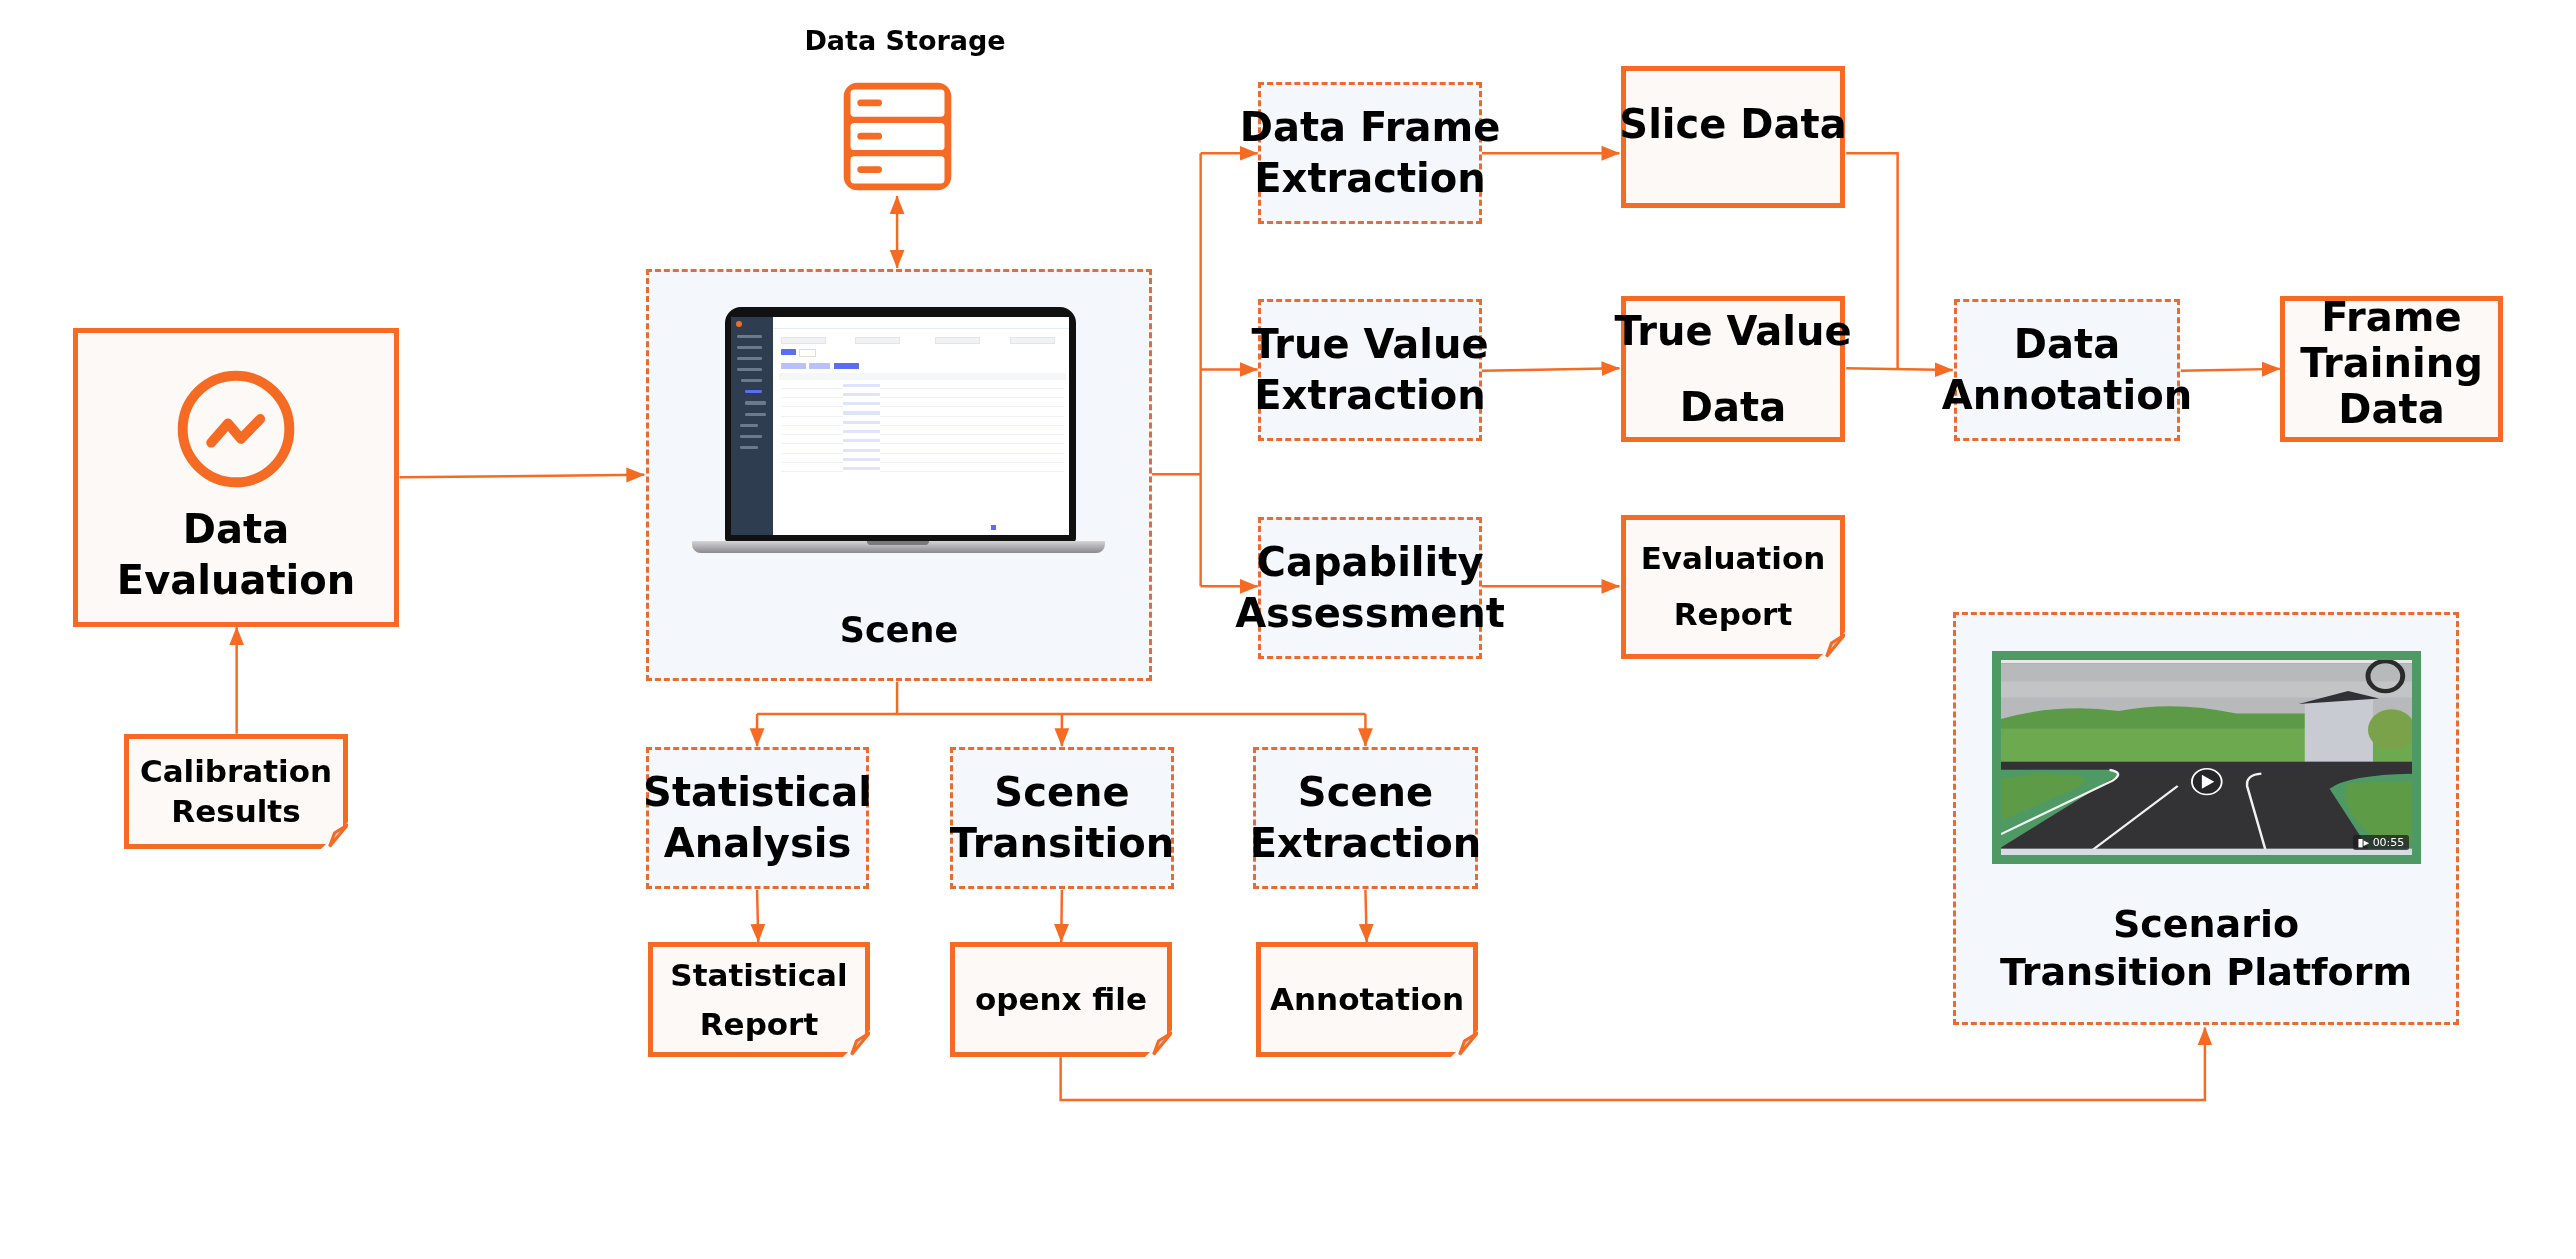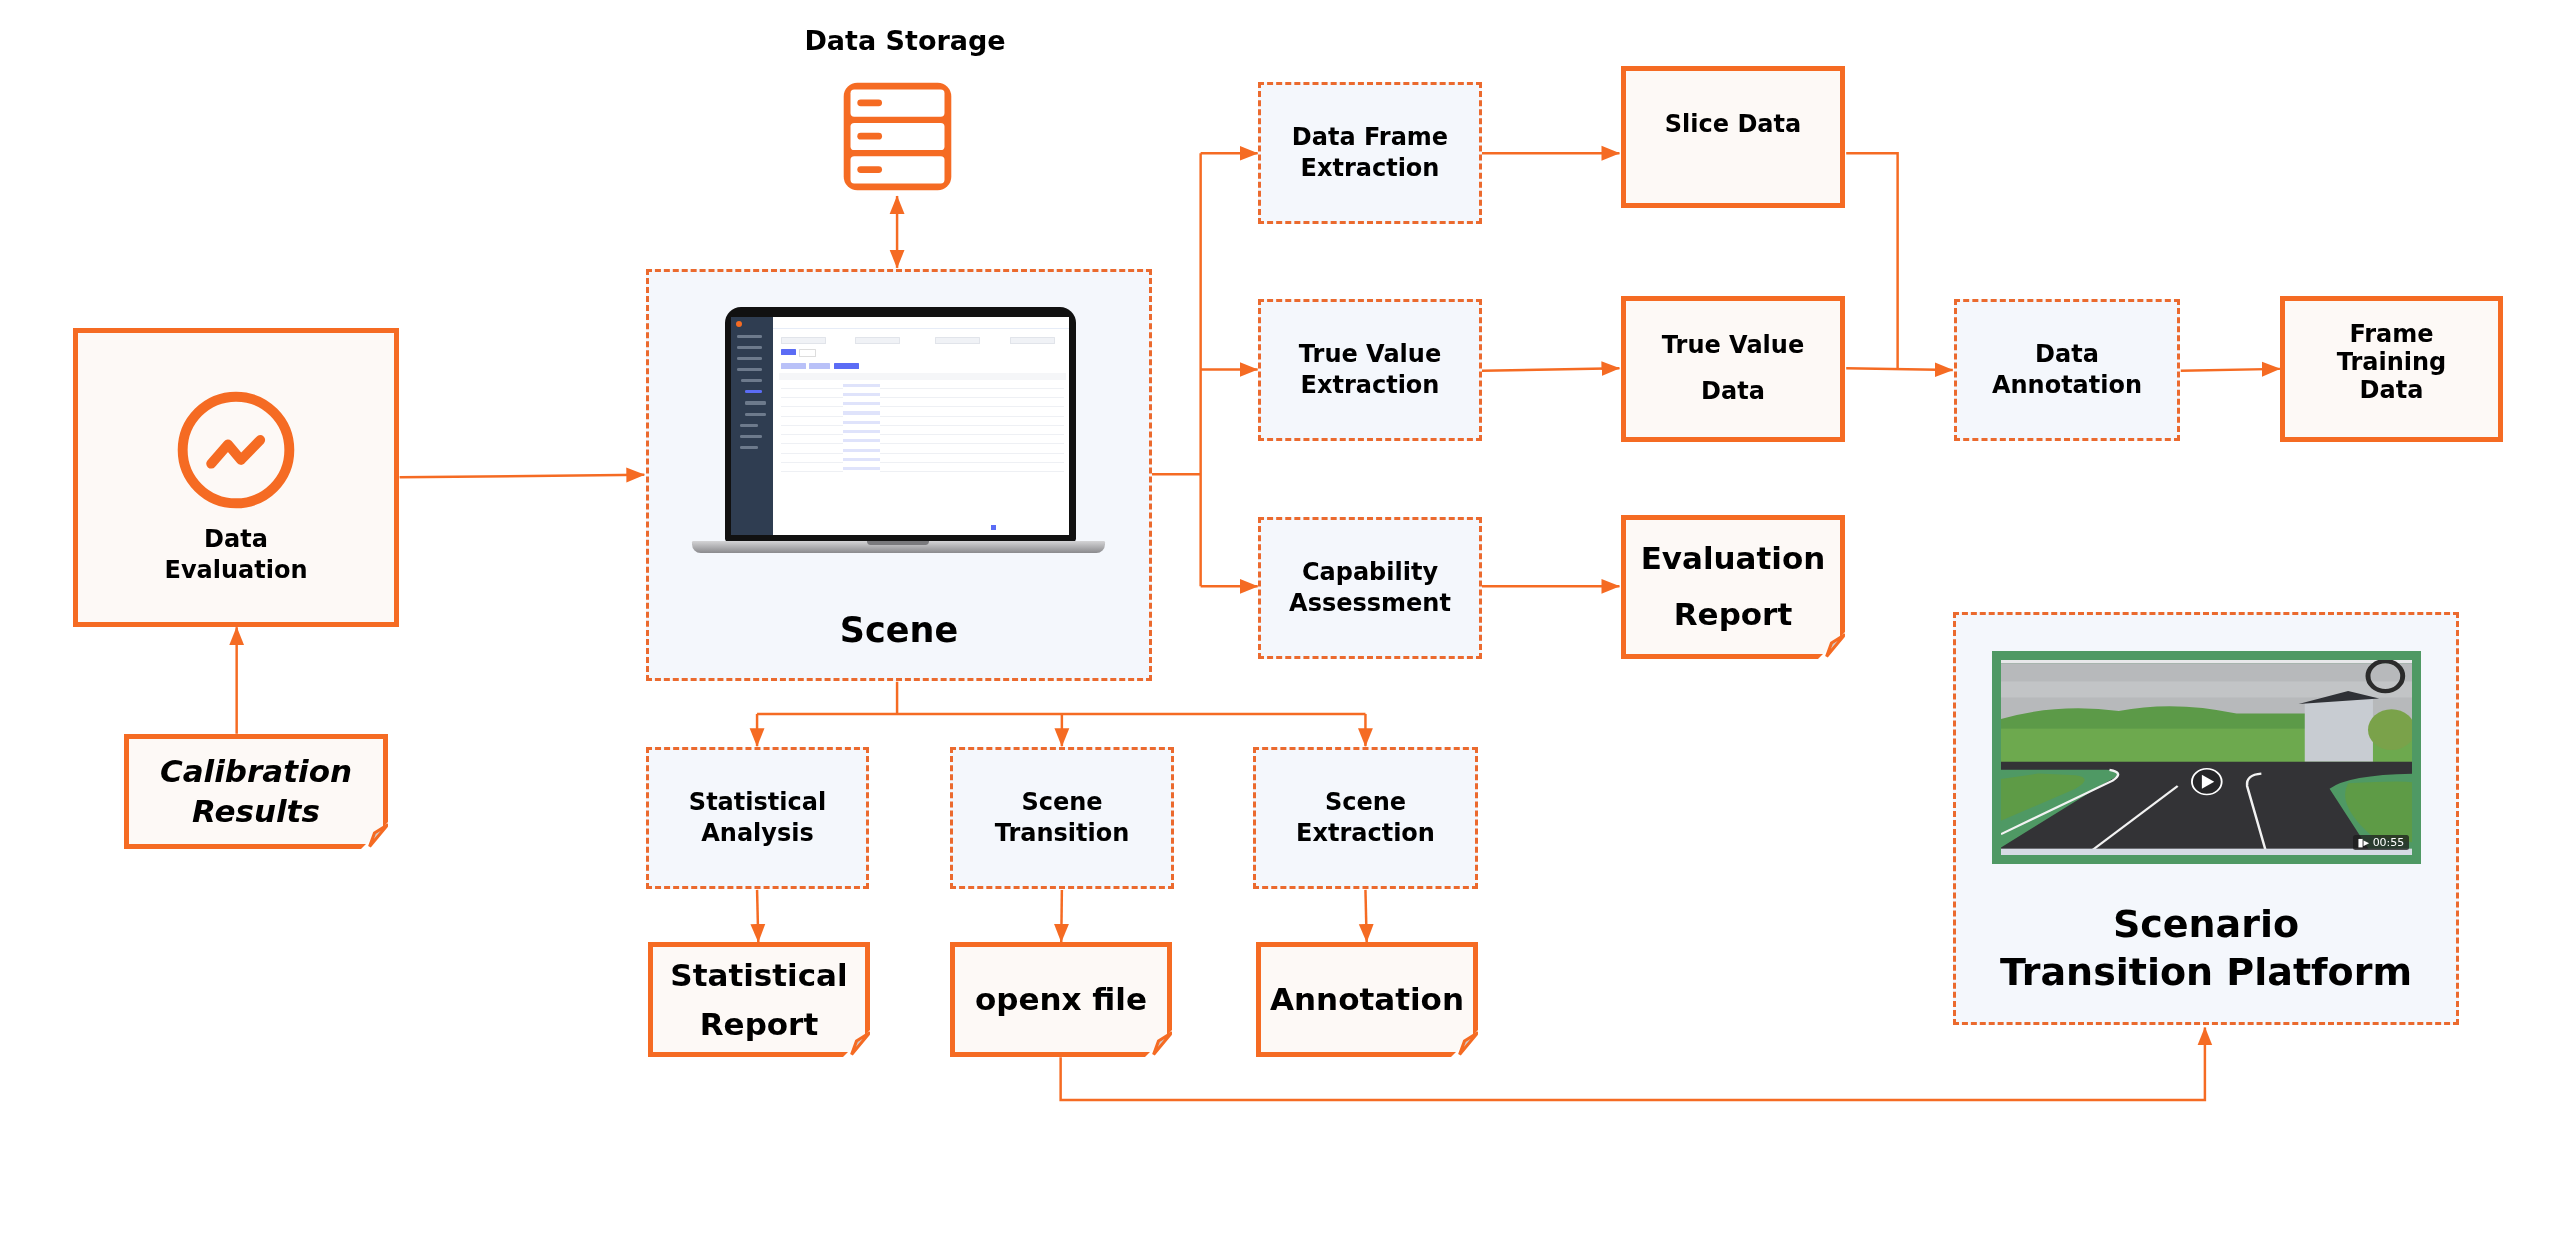--- a/index.html
+++ b/index.html
@@ -3,21 +3,21 @@
 <meta charset="utf-8">
 <style>
   html, body { margin: 0; padding: 0; background: #ffffff; }
   body { width: 2576px; height: 1260px; position: relative; overflow: hidden;
          font-family: "DejaVu Sans", "Liberation Sans", sans-serif; }
   .node { position: absolute; box-sizing: border-box; display: flex; flex-direction: column;
           align-items: center; justify-content: center; text-align: center;
           font-weight: bold; color: #000; }
   .proc { background: #f4f7fc; border: 3.7px dashed #eb6a2e; }
   .data { background: #fdf9f6; border: 5px solid #f56b23; }
-  .label { font-size: 24px; line-height: 1.28; white-space: nowrap; }
+  .label { font-size: 40px; line-height: 1.28; white-space: nowrap; }
   .label.sm { font-size: 31px; }
   .doc-fold { position: absolute; right: -5px; bottom: -5px; width: 27px; height: 27px; }
   .connectors { position: absolute; left: 0; top: 0; width: 2576px; height: 1260px; pointer-events: none; }
   .title-top { position: absolute; left: 781px; top: 25px; width: 248px; text-align: center;
                font-size: 27px; font-weight: bold; color: #000; }
   .storage-icon { position: absolute; left: 840px; top: 79px; width: 115px; height: 115px; }
   .acq-icon { width: 124px; height: 124px; margin-top: 18.6px; }
   .laptop { position: absolute; left: 692px; top: 307px; width: 413px; height: 248px; }
   .lid { position: absolute; left: 33px; top: 0; width: 351px; height: 235px; background: #111;
          border-radius: 16px 16px 3.7px 3.7px; }
@@ -97,21 +97,21 @@
   <svg class="acq-icon" viewBox="0 0 200 200">
     <circle cx="100" cy="100" r="86" fill="none" stroke="#f56b23" stroke-width="16"></circle>
     <polyline points="60,122 87,91 108,116 139,84" fill="none" stroke="#f56b23" stroke-width="16" stroke-linecap="round" stroke-linejoin="round"></polyline>
   </svg>
   <div class="label" style="margin-top:12.4px;">
     <div>Data</div>
     <div>Evaluation</div>
   </div>
 </div>
 
-<div class="node data" style="left:124px; top:734px; width:264px; height:115px;font-style:italic;">
+<div class="node data" style="left:124px; top:734px; width:224px; height:115px;">
   <div class="label sm">
     <div>Calibration</div>
     <div>Results</div>
   </div>
   <svg class="doc-fold" viewBox="0 0 44 44">
     <polygon points="44,0 44,44 0,44" fill="#fff"></polygon>
     <polygon points="44,4 14,40 22,18" fill="#cfcfcf" stroke="#f56b23" stroke-width="5"></polygon>
   </svg>
 </div>
 

